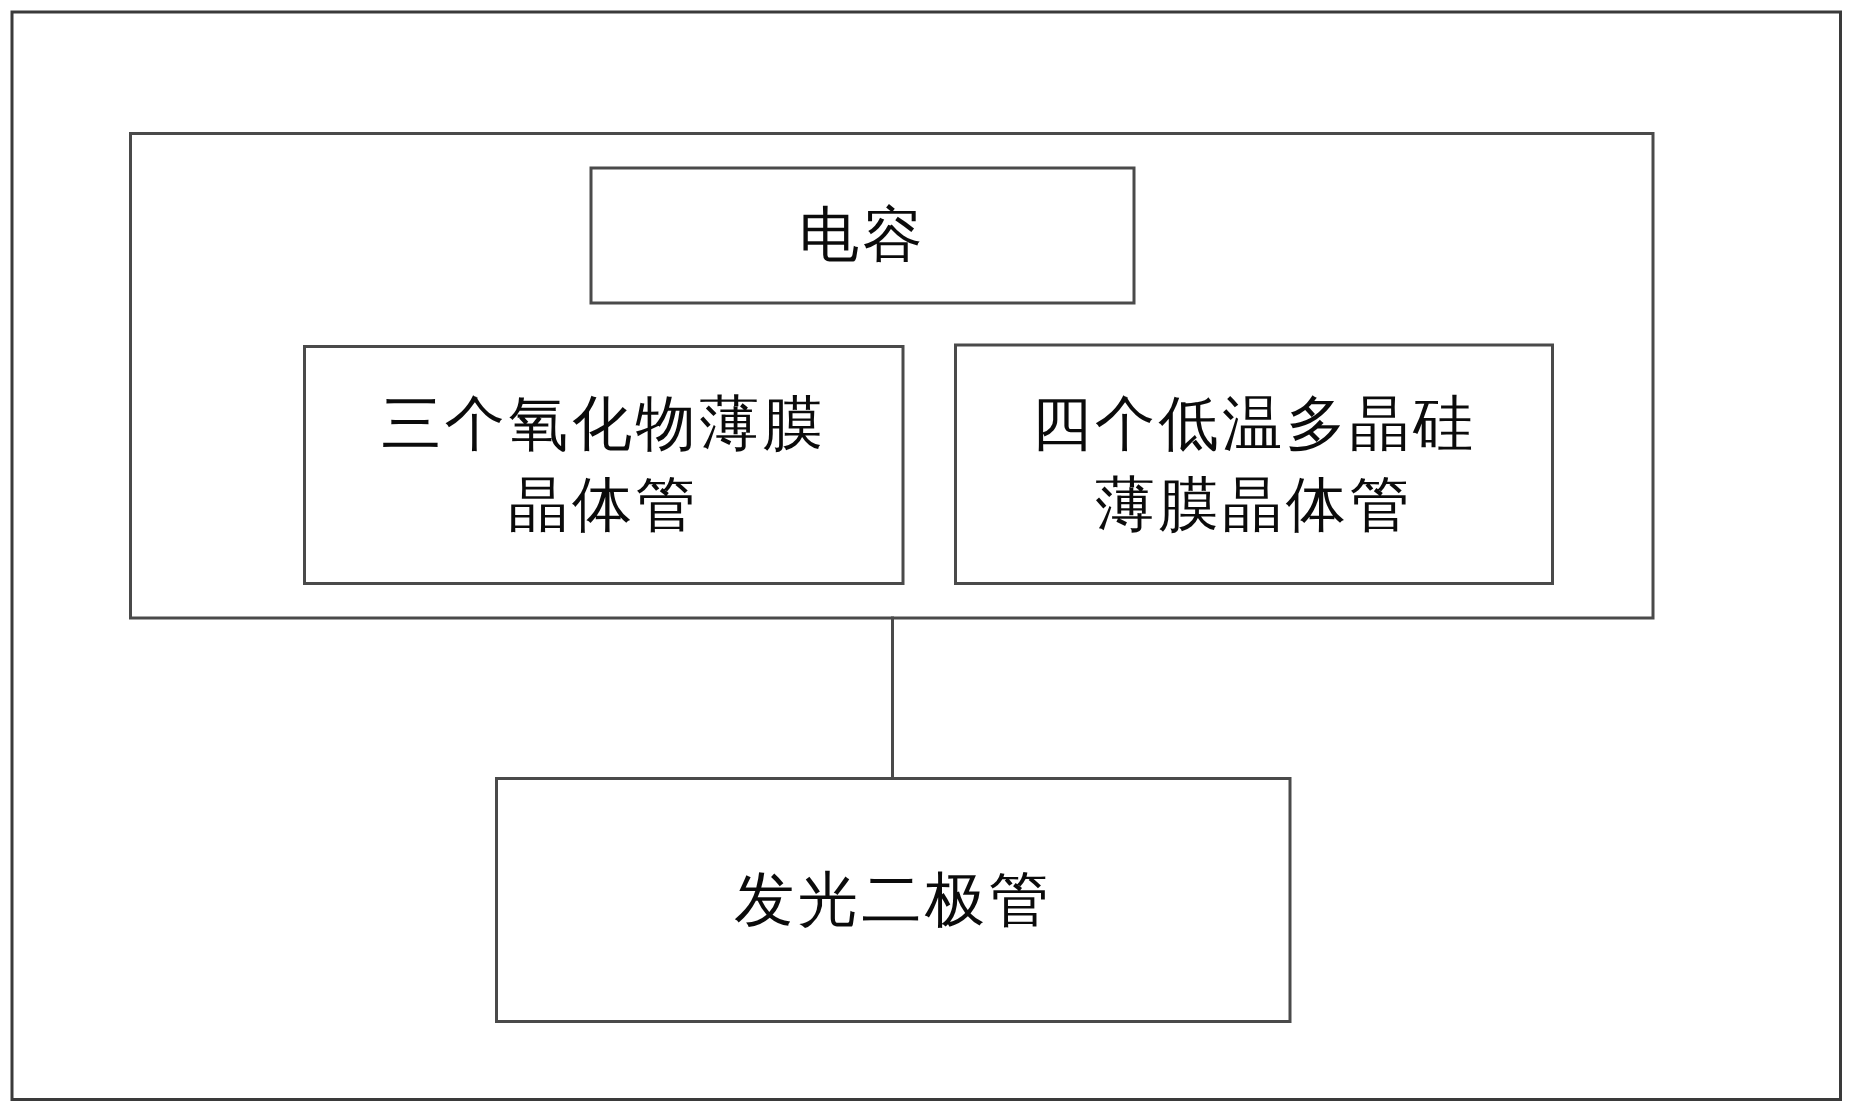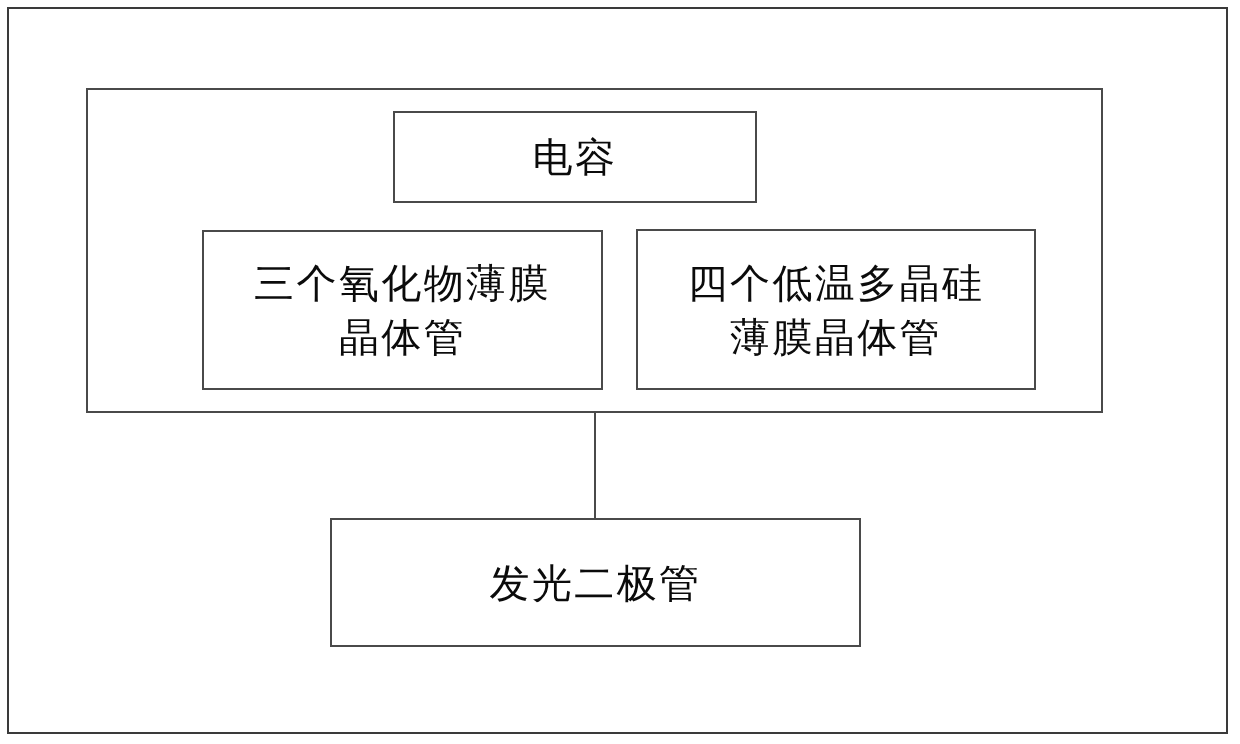--- a/index.html
+++ b/index.html
@@ -87,21 +87,21 @@
     width: 400px;
     height: 161px;
   }
   .ltps-box .node-label { font-size: 40px; }
 
   
   .led-box {
     left: 330px;
     top: 518px;
     width: 531px;
-    height: 129px;
+    height: 164px;
     text-align: center;
   }
   .led-box .node-label { font-size: 40px; }
 
   
   .connector {
     position: absolute;
     left: 594px;
     top: 411px;
     width: 2px;

